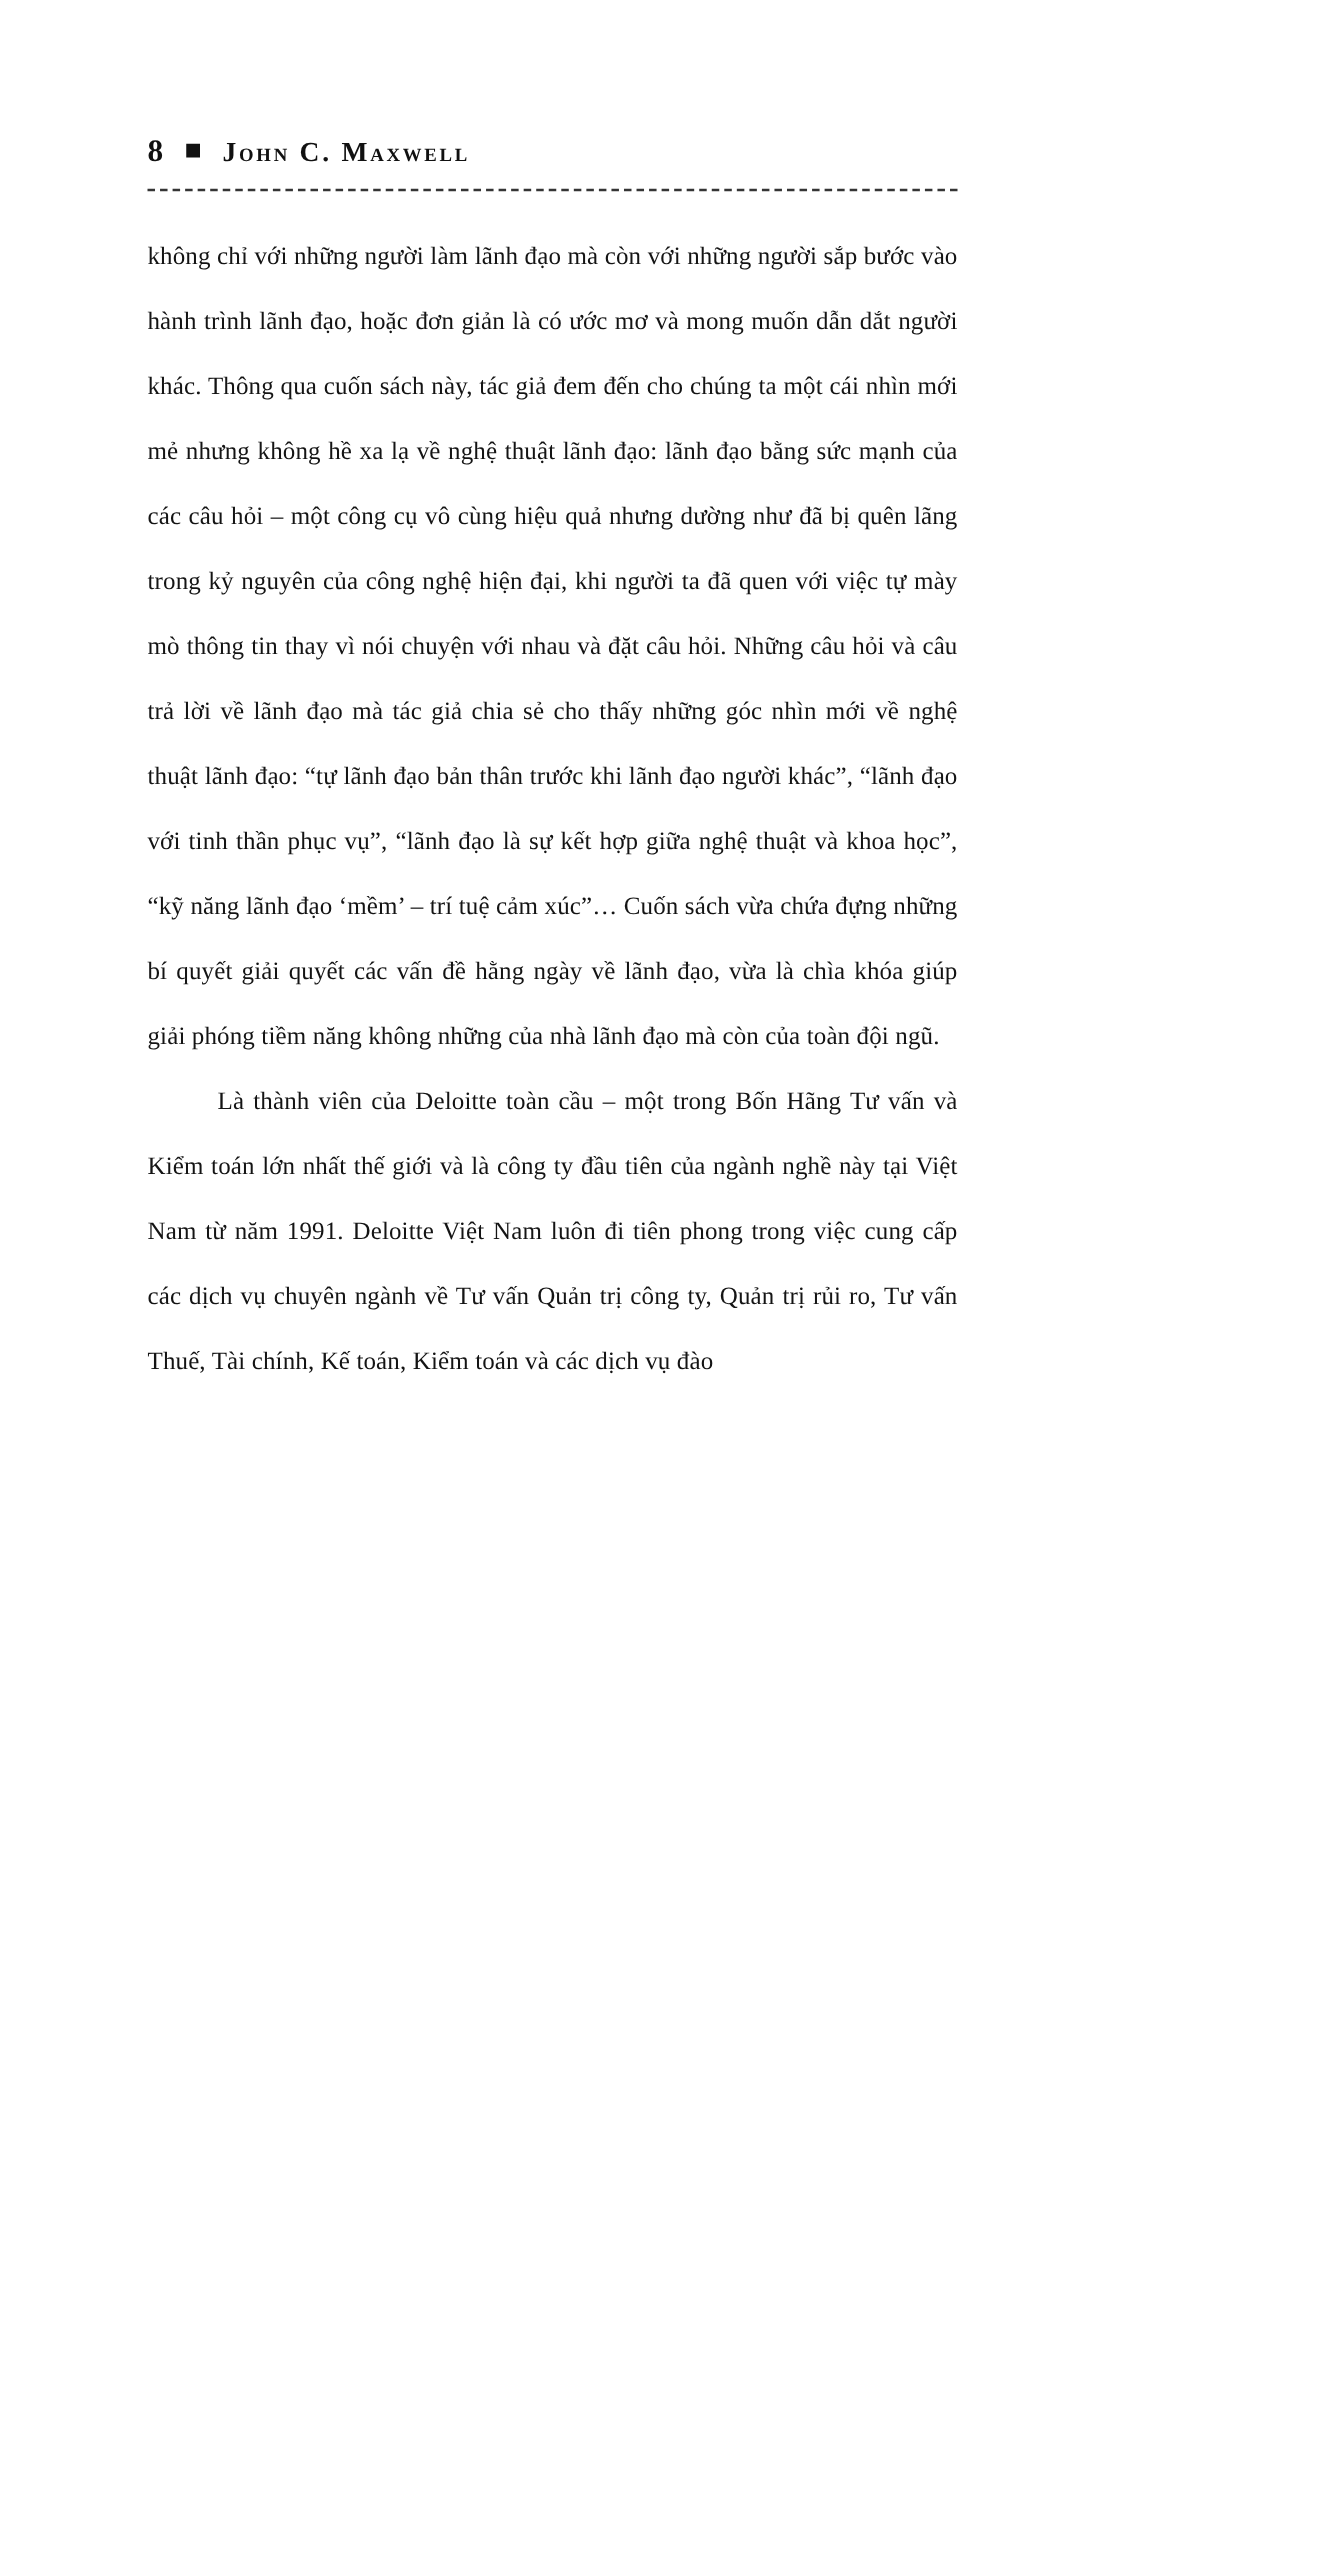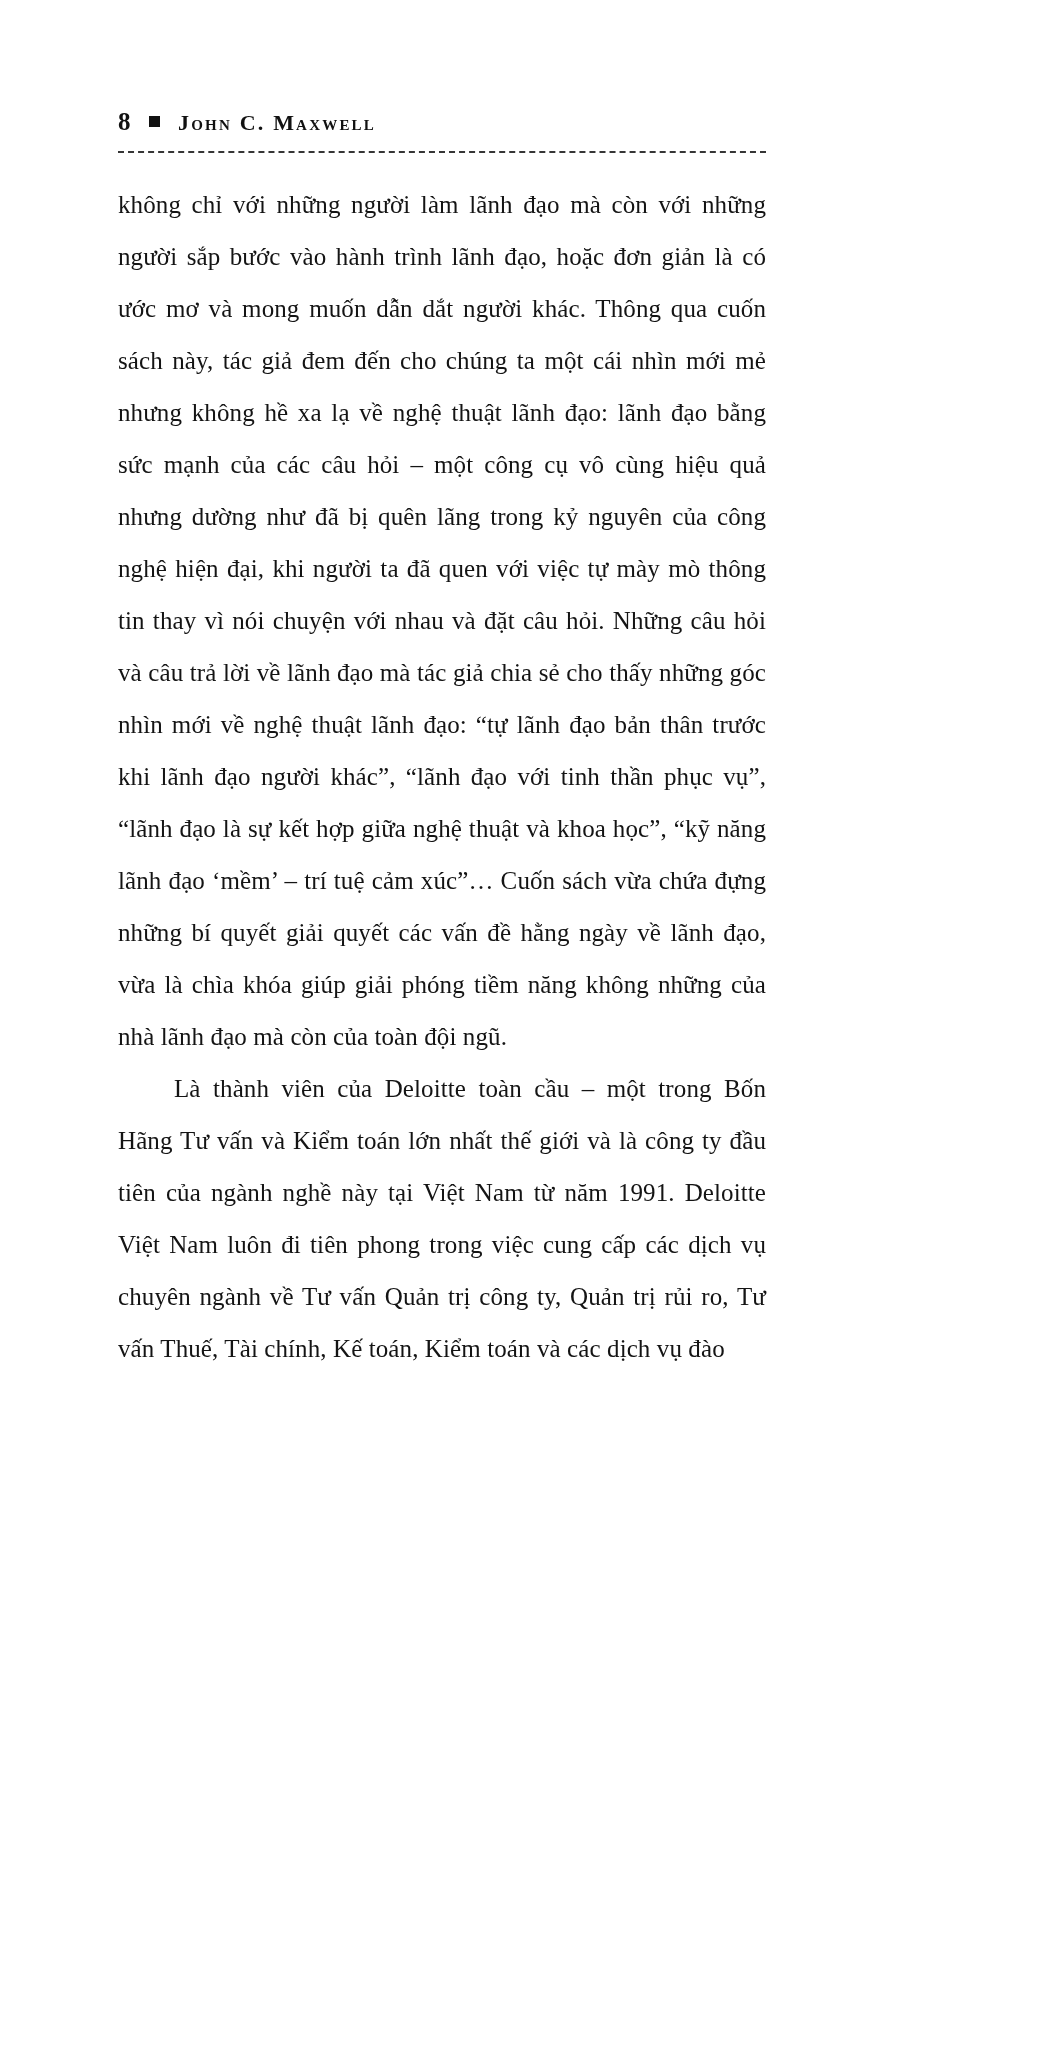--- a/index.html
+++ b/index.html
@@ -60,21 +60,21 @@
   }
   .rule {
     margin-top: 9px;
     width: 648px;
     height: 0;
     border-top: 2px dashed #2b2b2b;
     opacity: 0.95;
   }
   .body-text {
     margin-top: 26px;
-    font-size: 25px;
+    font-size: 20px;
     line-height: 52px;
     text-align: justify;
     text-justify: inter-word;
     color: #141414;
     letter-spacing: 0.1px;
   }
   .body-text p {
     margin: 0;
   }
   .body-text p.indent {

